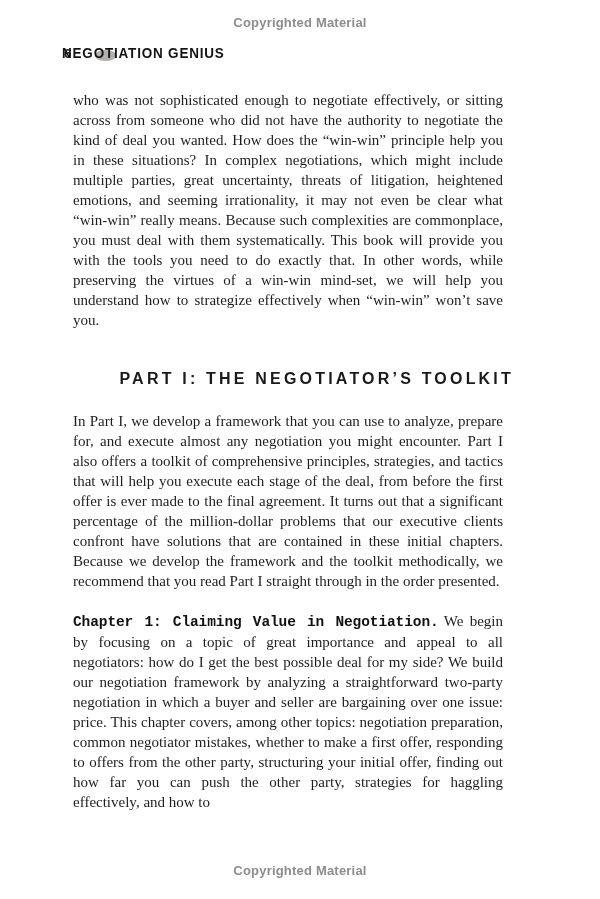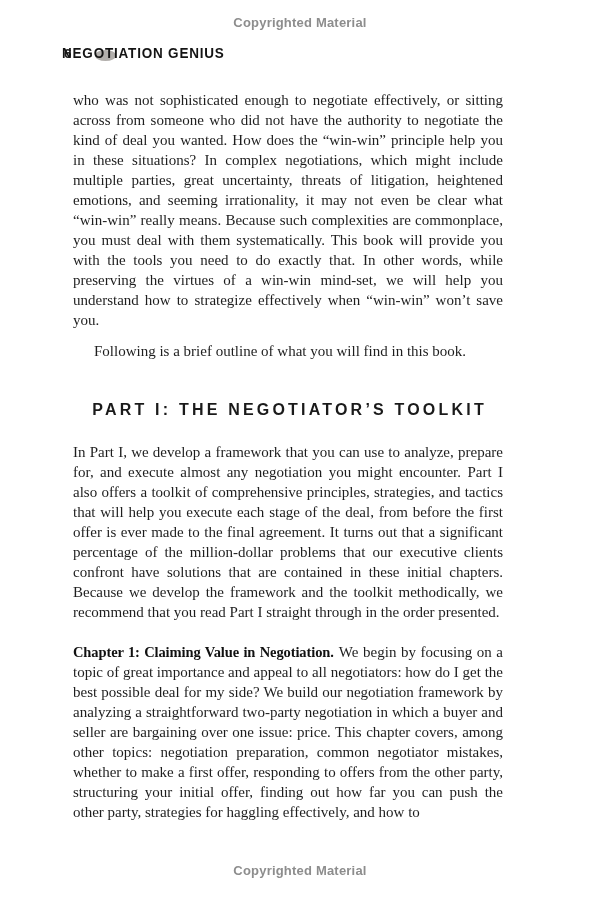--- a/index.html
+++ b/index.html
@@ -76,35 +76,35 @@
     text-align: justify;
   }
   .text-block p {
     margin: 11px;
   }
   .para-indent {
     text-indent: 21px;
   }
   .section-heading {
     margin: 37px 0 20px 0;
-    text-align: center;
+    text-align: right;
     font-family: "Liberation Sans", sans-serif;
     font-weight: 700;
     font-size: 16px;
     line-height: 24px;
     letter-spacing: 3.2px;
     color: #1a1a1a;
     text-indent: 3.2px;
     white-space: nowrap;
   }
   .chapter-para {
     margin-top: 20px !important;
   }
   .chapter-lead {
-    font-family: Liberation Serif, serif;
+    font-family: Liberation Mono, monospace;
     font-weight: 700;
     font-size: 14.5px;
     letter-spacing: -0.1px;
     color: #111111;
     margin-right: 0.35em;
   }
 </style>
 </head>
 <body>
 
@@ -115,21 +115,20 @@
   <div class="page-header">
     <span class="page-number">6</span>
     <span class="oval-bullet"></span>
     <span class="running-title">NEGOTIATION GENIUS</span>
   </div>
 
   <div class="text-block">
 
     <p>who was not sophisticated enough to negotiate effectively, or sitting across from someone who did not have the authority to negotiate the kind of deal you wanted. How does the “win-win” principle help you in these situations? In complex negotiations, which might include multiple parties, great uncertainty, threats of litigation, heightened emotions, and seeming irrationality, it may not even be clear what “win-win” really means. Because such complexities are commonplace, you must deal with them systematically. This book will provide you with the tools you need to do exactly that. In other words, while preserving the virtues of a win-win mind-set, we will help you understand how to strategize effectively when “win-win” won’t save you.</p>
 
-    <p class="para-indent">Following is a brief outline of what you will find in this book.</p>
 
     <h2 class="section-heading">PART I: THE NEGOTIATOR’S TOOLKIT</h2>
 
     <p>In Part I, we develop a framework that you can use to analyze, prepare for, and execute almost any negotiation you might encounter. Part I also offers a toolkit of comprehensive principles, strategies, and tactics that will help you execute each stage of the deal, from before the first offer is ever made to the final agreement. It turns out that a significant percentage of the million-dollar problems that our executive clients confront have solutions that are contained in these initial chapters. Because we develop the framework and the toolkit methodically, we recommend that you read Part I straight through in the order presented.</p>
 
     <p class="chapter-para">
       <span class="chapter-lead">Chapter 1: Claiming Value in Negotiation.</span><span>We begin by focusing on a topic of great importance and appeal to all negotiators: how do I get the best possible deal for my side? We build our negotiation framework by analyzing a straightforward two-party negotiation in which a buyer and seller are bargaining over one issue: price. This chapter covers, among other topics: negotiation preparation, common negotiator mistakes, whether to make a first offer, responding to offers from the other party, structuring your initial offer, finding out how far you can push the other party, strategies for haggling effectively, and how to</span>
     </p>
 
   </div>

